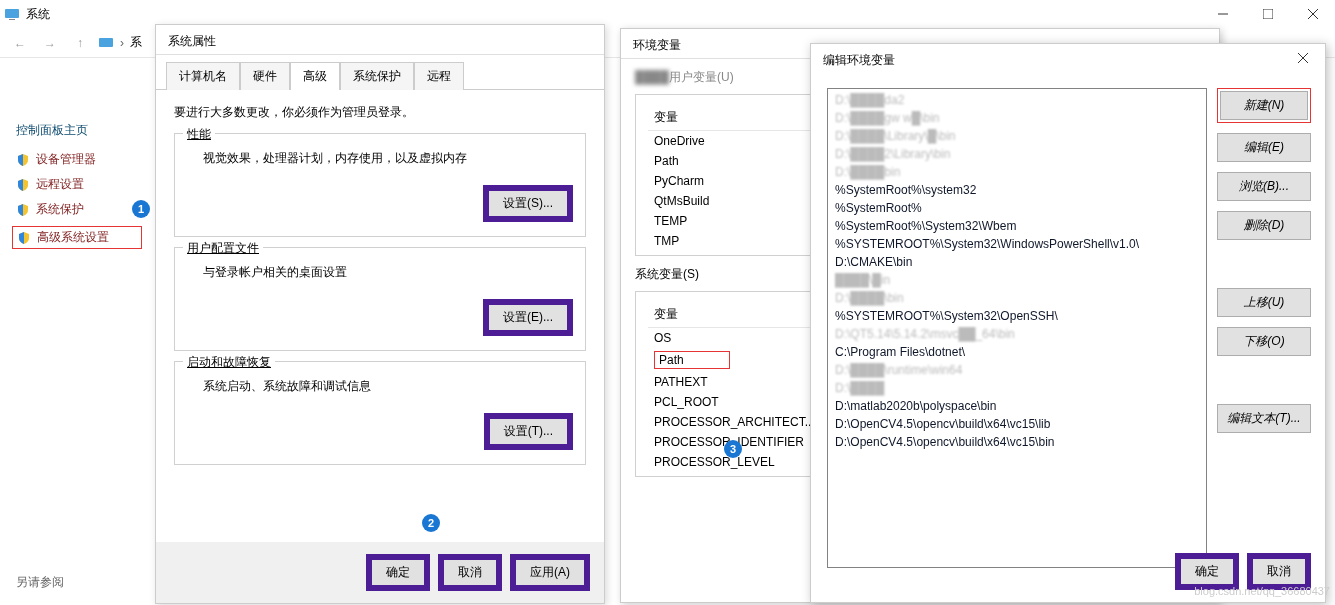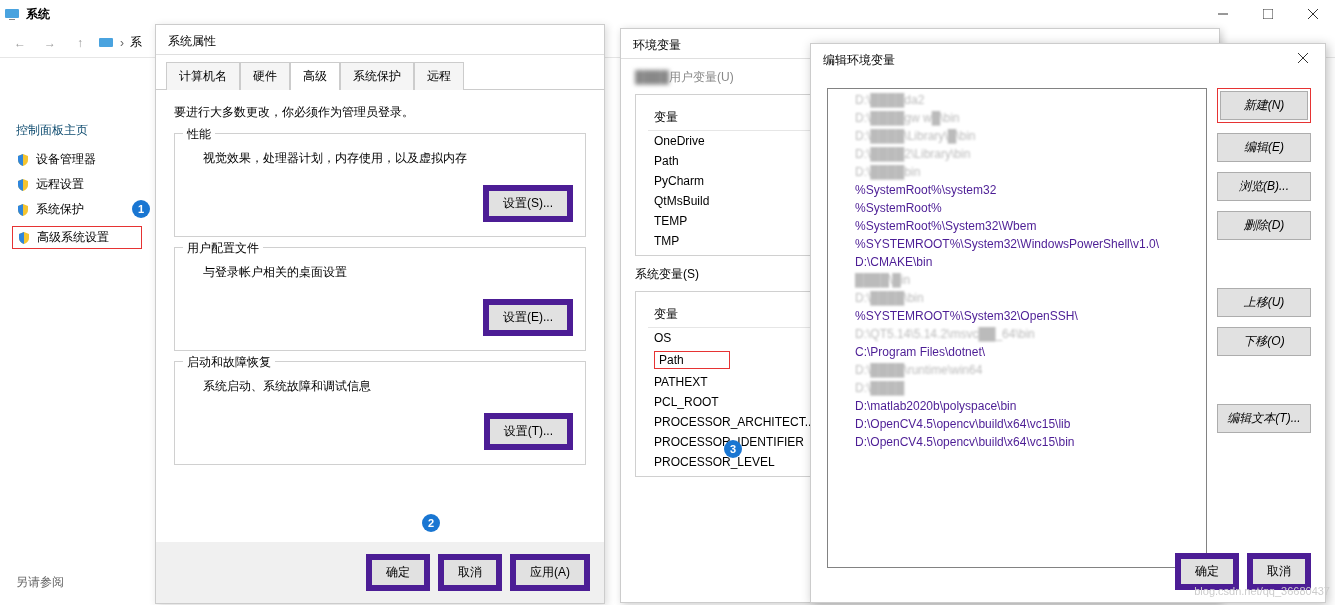--- a/index.html
+++ b/index.html
@@ -1,70 +1,70 @@
 <!DOCTYPE html>
 <html><head>
   <meta charset="utf-8">
   <style>
     * { box-sizing: border-box; margin: 0; padding: 0; font-family: "Microsoft YaHei", "Segoe UI", sans-serif; font-size: 12px; }
     body { background: #fff; width: 1335px; height: 605px; position: relative; overflow: hidden; }
     
     
     .sys-window { position: absolute; left: 0; top: 0; width: 1335px; height: 605px; background: #fff; }
-    .sys-titlebar { height: 28px; display: flex; align-items: center; padding: 0 4px; gap: 6px; font-weight: bold; }
+    .sys-titlebar { height: 28px; display: flex; align-items: center; padding: 0 4px; gap: 6px; }
     .sys-icon { width: 16px; height: 16px; display: inline-block; }
     .sys-title { color: #000; }
     .win-controls { position: absolute; right: 0; top: 0; display: flex; }
     .win-ctrl { width: 45px; height: 28px; display: flex; align-items: center; justify-content: center; color: #333; }
     .win-ctrl svg { stroke: #333; }
     
     .sys-toolbar { height: 30px; border-bottom: 1px solid #e6e6e6; display: flex; align-items: center; padding: 0 8px; gap: 6px; }
     .nav-arrow { width: 24px; height: 24px; display: flex; align-items: center; justify-content: center; color: #999; }
     .addr-icon { width: 16px; height: 16px; }
     .addr-sep { color: #666; }
     
     .sys-body { display: flex; }
     .sidebar { width: 150px; padding: 16px 8px 16px 16px; }
     .sidebar-heading { color: #0c4a6e; margin-bottom: 12px; margin-top: 48px; }
-    .sidebar-item { display: flex; align-items: center; gap: 6px; margin-bottom: 8px; color: #000000; cursor: pointer; }
+    .sidebar-item { display: flex; align-items: center; gap: 6px; margin-bottom: 8px; color: #7f1d1d; cursor: pointer; }
     .shield-icon { width: 14px; height: 14px; }
     .sidebar-highlight { border: 1px solid #e63333; padding: 2px 4px; margin-left: -4px; }
     .sidebar-footer { position: absolute; bottom: 14px; left: 16px; color: #666; }
     
     
     .sysprop { position: absolute; left: 155px; top: 24px; width: 450px; height: 580px; background: #fff; border: 1px solid #ccc; box-shadow: 2px 2px 8px rgba(0,0,0,0.15); }
     .dlg-title { height: 30px; padding: 8px 12px; background: #fff; border-bottom: 1px solid #dfdfdf; }
     .tabs { display: flex; padding: 6px 10px 0; }
     .tab { padding: 5px 12px; border: 1px solid #ccc; border-bottom: none; background: #fff; position: relative; top: 1px; }
     .tab.active { background: #fff; z-index: 2; }
     .tab.inactive { background: #f5f5f5; }
     .tab-content { border-top: 1px solid #ccc; padding: 14px 18px; }
     .intro-text { margin-bottom: 12px; }
     .group { border: 1px solid #d0d0d0; padding: 10px 12px 14px; margin-bottom: 10px; position: relative; }
-    .group-title { position: absolute; top: -8px; left: 8px; background: #fff; padding: 0 4px; }
+    .group-title { position: absolute; top: -8px; left: 8px; background: #fff; padding: 0 4px; text-decoration: underline; }
     .group-desc { margin: 6px 16px 18px; }
     .group-btn-row { display: flex; justify-content: flex-end; }
     .btn { padding: 4px 14px; border: 6px solid #4c1d95; background: #e1e1e1; cursor: pointer; min-width: 60px; text-align: center; }
     .envvar-btn { border: 1.5px solid #e63333; padding: 5px 24px; }
     .dlg-footer { position: absolute; bottom: 0; left: 0; right: 0; padding: 12px 14px; background: #f0f0f0; display: flex; justify-content: flex-end; gap: 8px; }
     
     
     .envvar-dlg { position: absolute; left: 620px; top: 28px; width: 600px; height: 575px; background: #fff; border: 1px solid #ccc; box-shadow: 2px 2px 8px rgba(0,0,0,0.2); }
     .vars-group { border: 1px solid #d0d0d0; margin: 8px 14px; padding: 6px 0 0; }
     .vars-label { margin: 10px 14px 4px; }
     .vars-list { padding: 4px 12px; }
     .var-header { font-weight: normal; padding: 4px 6px; border-bottom: 1px solid #e6e6e6; }
     .var-row { padding: 3px 6px; cursor: pointer; }
     .path-highlight { border: 1.5px solid #e63333; width: 76px; display: inline-block; padding: 1px 4px; }
     
     
     .editpath-dlg { position: absolute; left: 810px; top: 43px; width: 516px; height: 560px; background: #fff; border: 1px solid #ccc; box-shadow: 2px 2px 10px rgba(0,0,0,0.25); z-index: 10; }
     .editpath-close { position: absolute; right: 0; top: 0; width: 44px; height: 28px; display: flex; align-items: center; justify-content: center; }
     .path-list { position: absolute; left: 16px; top: 44px; width: 380px; height: 480px; border: 1px solid #828282; overflow-y: auto; padding: 2px; }
-    .path-item { padding: 2px 5px; white-space: nowrap; overflow: hidden; text-overflow: ellipsis; color: #4c1d95; margin-left: 20px; }
+    .path-item { padding: 2px 5px; white-space: nowrap; overflow: hidden; text-overflow: ellipsis; color: #0f172a; }
     .path-item.blurred { color: #bbb; filter: blur(1px); }
     .path-buttons { position: absolute; right: 14px; top: 44px; width: 94px; display: flex; flex-direction: column; gap: 10px; }
     .path-btn { padding: 5px 0; border: 1px solid #adadad; background: #e1e1e1; cursor: pointer; text-align: center; font-style: italic; }
     .newbtn-highlight { border: 1.5px solid #e63333; padding: 2px; }
     .editpath-footer { position: absolute; bottom: 12px; right: 14px; display: flex; gap: 8px; }
     .spacer { height: 28px; }
     
     
     .marker { width: 18px; height: 18px; background: #1976d2; color: #fff; border-radius: 50%; display: inline-flex; align-items: center; justify-content: center; font-size: 11px; font-weight: bold; position: absolute; }
     

